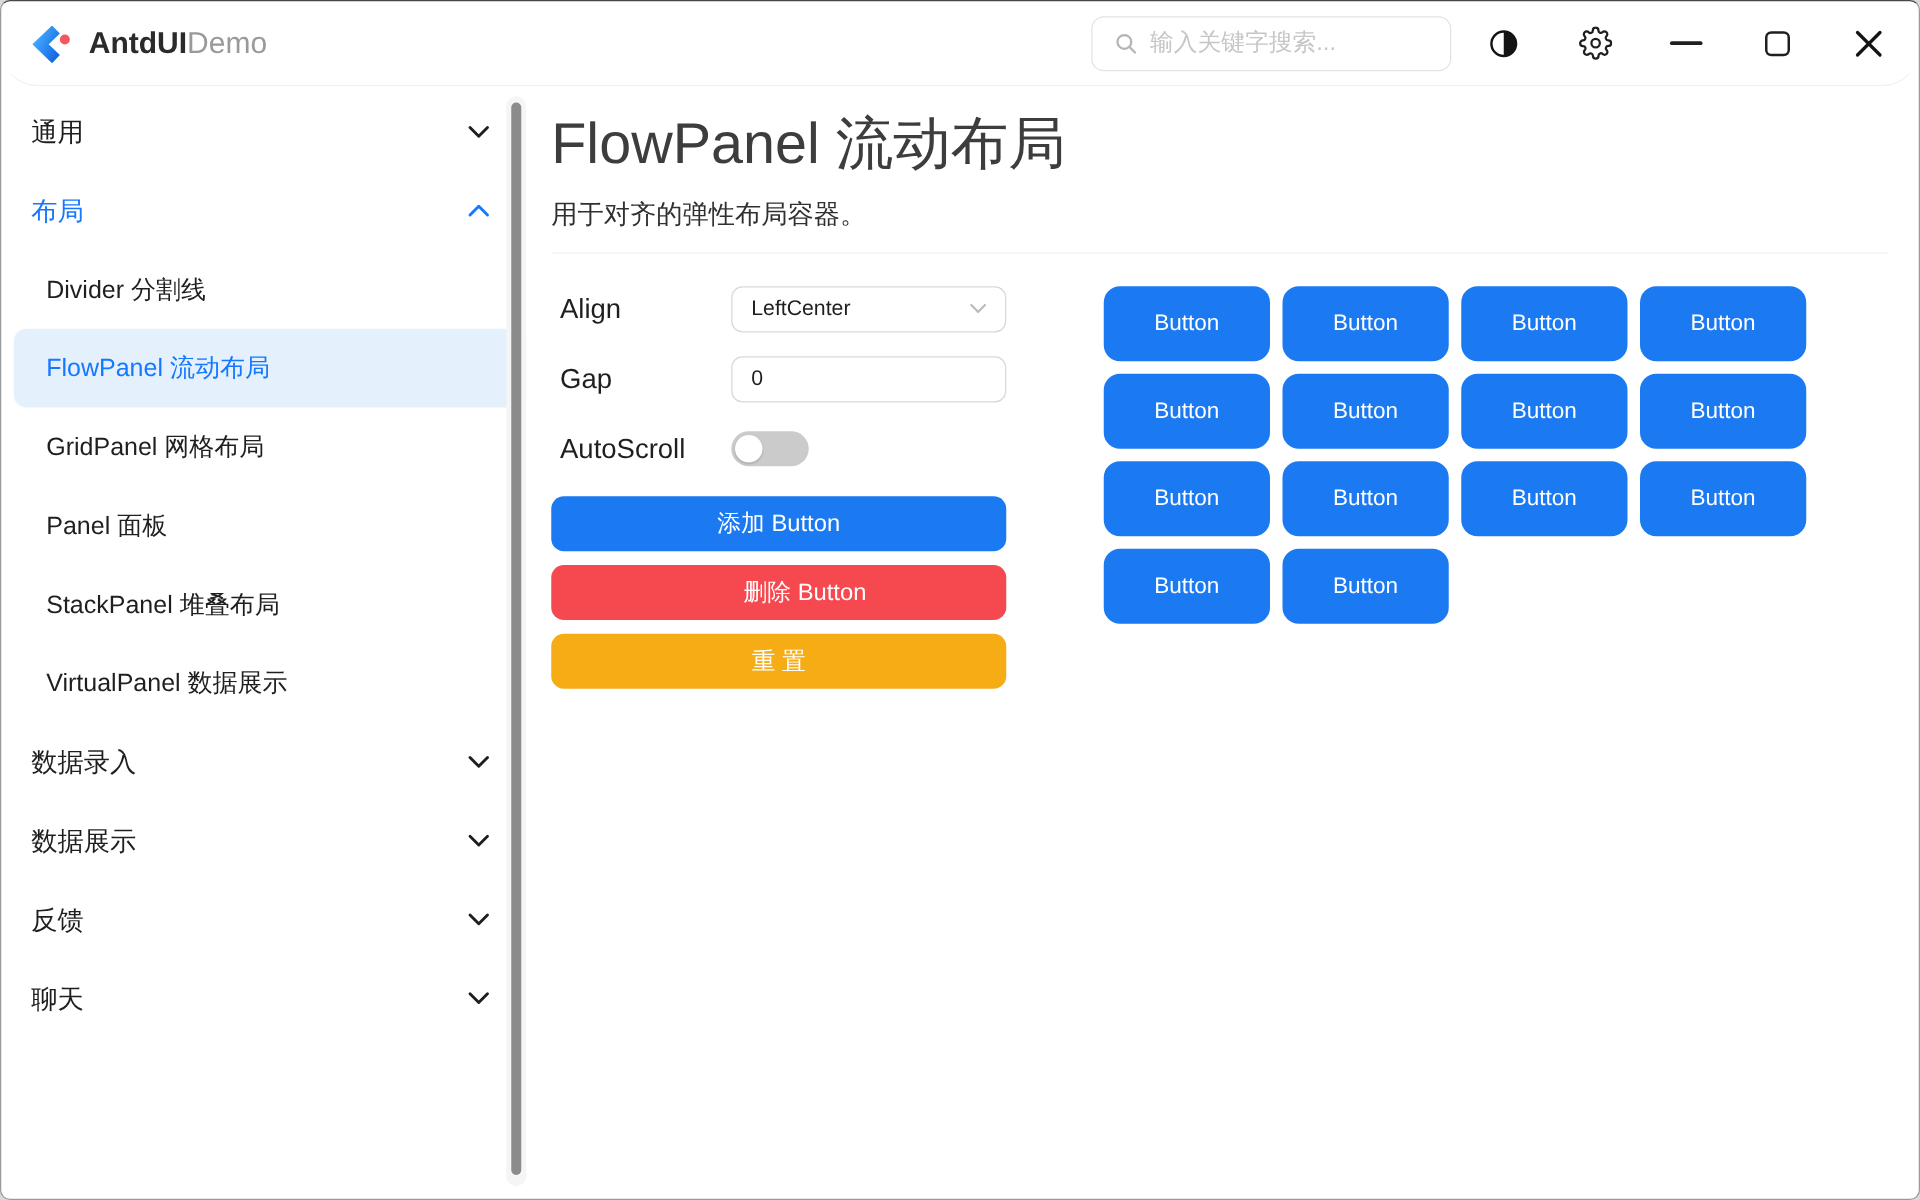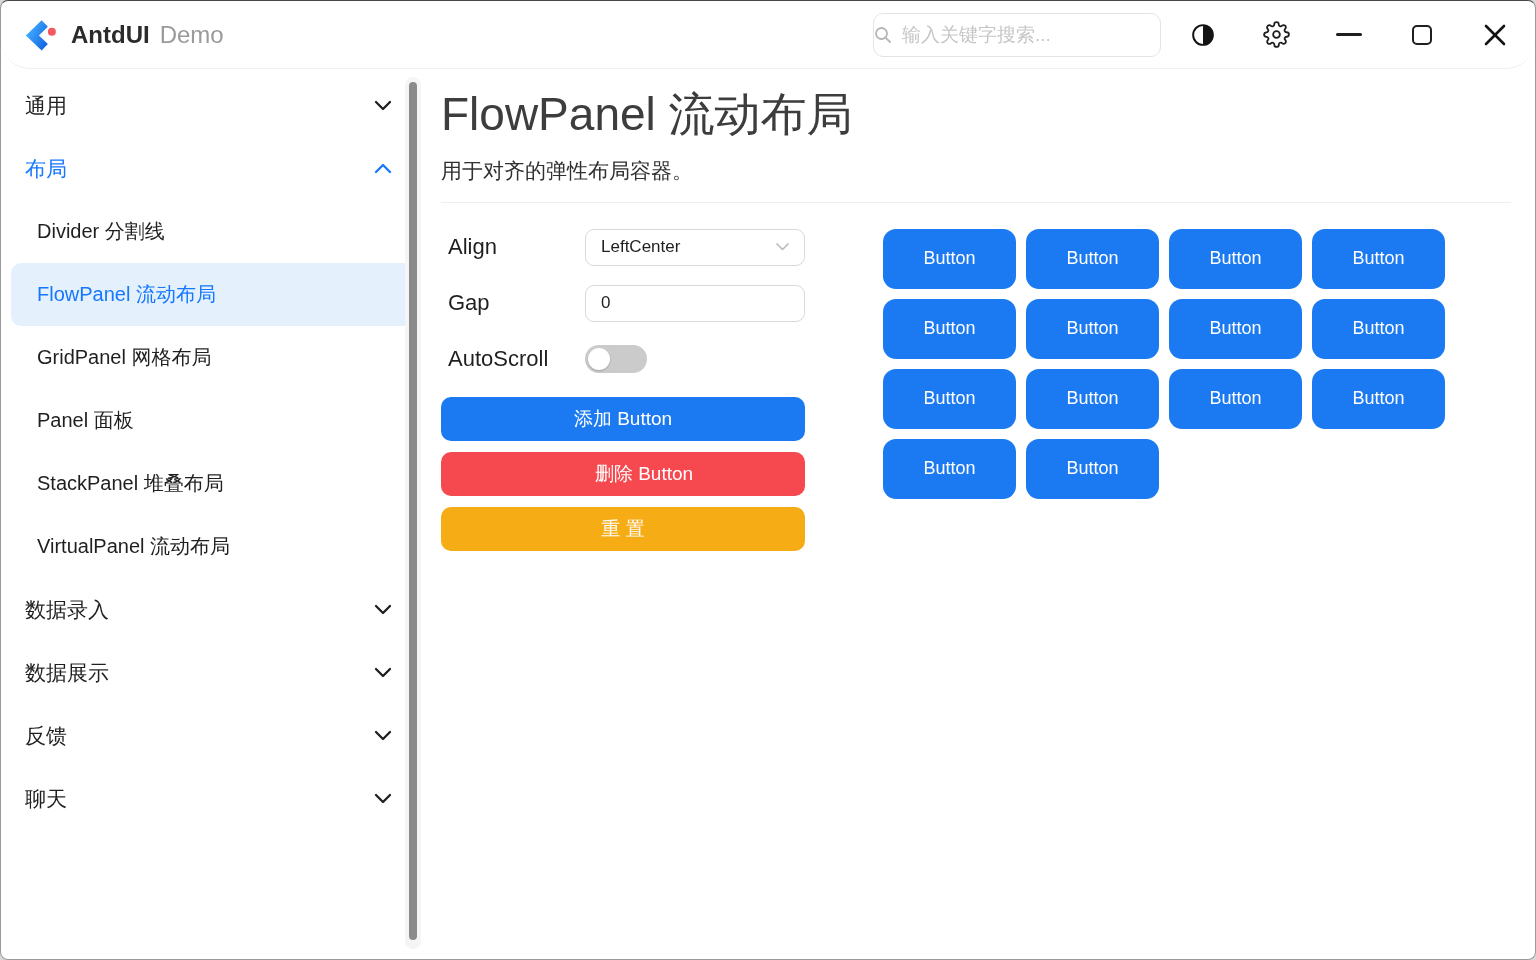--- a/index.html
+++ b/index.html
@@ -5,23 +5,23 @@
   html,body{margin:0;padding:0;background:#d9d9d9;}
   body{width:1536px;height:960px;font-family:"Liberation Sans",sans-serif;}
   .window{box-sizing:border-box;width:1536px;height:960px;background:#fff;
     border:1px solid #9a9a9a;border-top-color:#474747;border-radius:8px;
     overflow:hidden;display:flex;flex-direction:column;position:relative;}
   
   .titlebar{flex:0 0 auto;height:68px;display:flex;align-items:center;
     padding:0 16px 0 20px;border-bottom:1px solid #f0f0f0;box-sizing:border-box;border-radius:29px;}
   .logo{width:38px;height:38px;margin-right:12px;flex:0 0 auto;}
   .app-title{font-size:24px;color:#2b2b2b;font-weight:600;}
-  .app-sub{font-size:24px;color:#9a9a9a;margin-left:10px;font-weight:400;}
+  .app-sub{font-size:24px;color:#9a9a9a;font-weight:400;}
   .search{margin-left:auto;width:288px;height:44px;border:1px solid #e3e3e3;
-    border-radius:10px;display:flex;align-items:center;padding:0 0;box-sizing:border-box;}
+    border-radius:10px;display:flex;align-items:center;padding:0 18px;box-sizing:border-box;}
   .search svg{flex:0 0 auto;margin-right:8px;}
   .search input{border:none;outline:none;flex:1;font-size:19px;color:#444;
     font-family:"Liberation Sans",sans-serif;background:transparent;min-width:0;}
   .search input::placeholder{color:#c6c6c6;}
   .tb-icons{display:flex;align-items:center;gap:33px;margin-left:22px;margin-right:4px;}
   .tb-btn{width:40px;height:40px;display:flex;align-items:center;justify-content:center;
     background:none;border:none;padding:0;cursor:default;}
   .min-glyph{width:26px;height:3px;background:#1f1f1f;border-radius:2px;}
   .max-glyph{width:20px;height:20px;border:2.5px solid #1f1f1f;border-radius:5px;box-sizing:border-box;}
   
@@ -136,21 +136,21 @@
             <span>布局</span>
             <svg width="18" height="11" viewBox="0 0 18 11">
               <polyline points="2,9 9,2 16,9" fill="none" stroke="#1677ff" stroke-width="2.3" stroke-linecap="round" stroke-linejoin="round"></polyline>
             </svg>
           </div>
           <div class="side-sub">Divider 分割线</div>
           <div class="side-sub active">FlowPanel 流动布局</div>
           <div class="side-sub">GridPanel 网格布局</div>
           <div class="side-sub">Panel 面板</div>
           <div class="side-sub">StackPanel 堆叠布局</div>
-          <div class="side-sub">VirtualPanel 流动布局</div>
+          <div class="side-sub">VirtualPanel 数据展示</div>
           <div class="side-item">
             <span>数据录入</span>
             <svg width="18" height="11" viewBox="0 0 18 11">
               <polyline points="2,2 9,9 16,2" fill="none" stroke="#1f1f1f" stroke-width="2.3" stroke-linecap="round" stroke-linejoin="round"></polyline>
             </svg>
           </div>
           <div class="side-item">
             <span>数据展示</span>
             <svg width="18" height="11" viewBox="0 0 18 11">
               <polyline points="2,2 9,9 16,2" fill="none" stroke="#1f1f1f" stroke-width="2.3" stroke-linecap="round" stroke-linejoin="round"></polyline>

